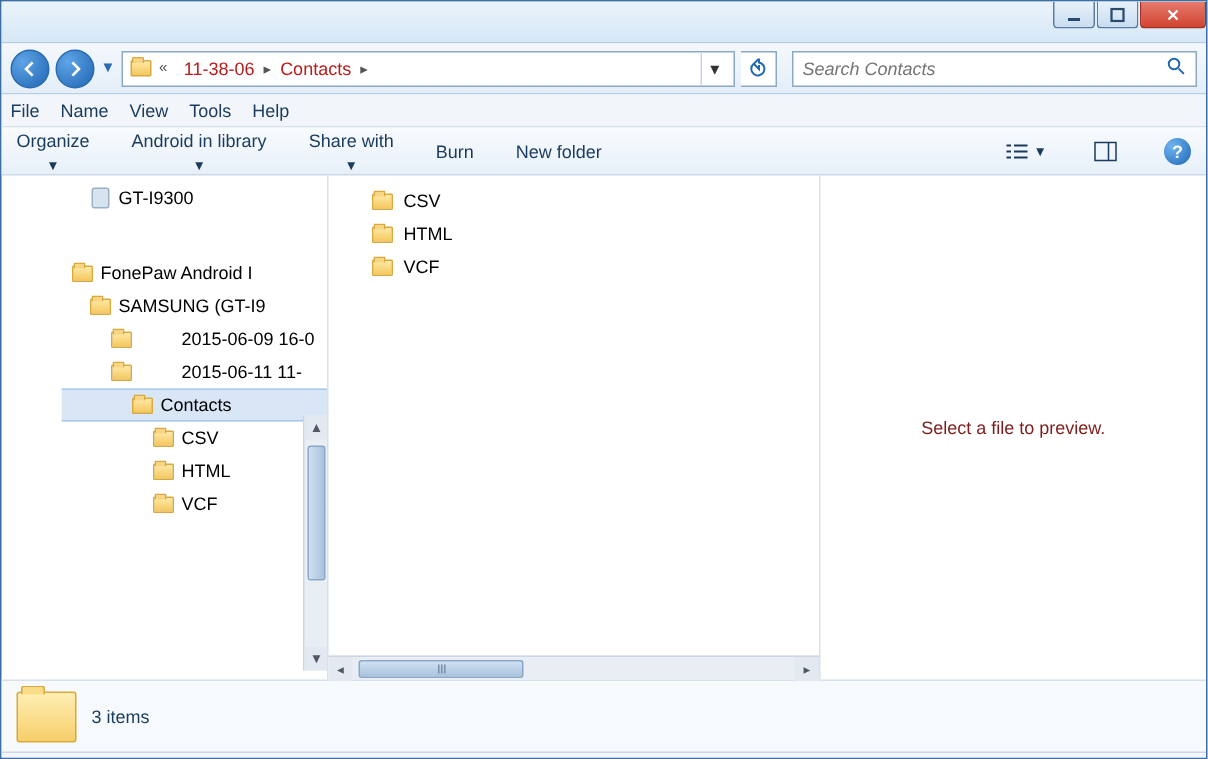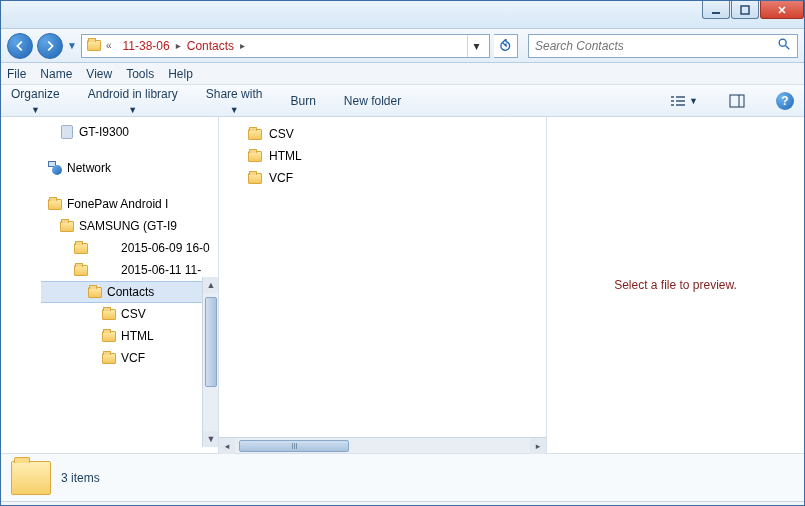--- a/index.html
+++ b/index.html
@@ -202,29 +202,20 @@
 <div class="main">
 
   <div class="tree">
     <div class="tree-row indent1">
         <div class="ticon">
           <div class="dev-ic"></div>
         </div>
         <span>GT-I9300</span>
       </div>
     <div style="height:14px"></div>
-    <div class="tree-row">
-        <div class="ticon">
-          <div class="net-ic">
-            <div class="mon"></div>
-            <div class="globe"></div>
-          </div>
-        </div>
-        <span>Network</span>
-      </div>
     <div style="height:14px"></div>
     <div class="tree-row">
         <div class="ticon">
           <div class="folder-ic"></div>
         </div>
         <span>FonePaw Android I</span>
       </div>
     <div class="tree-row indent1">
         <div class="ticon">
           <div class="folder-ic"></div>

